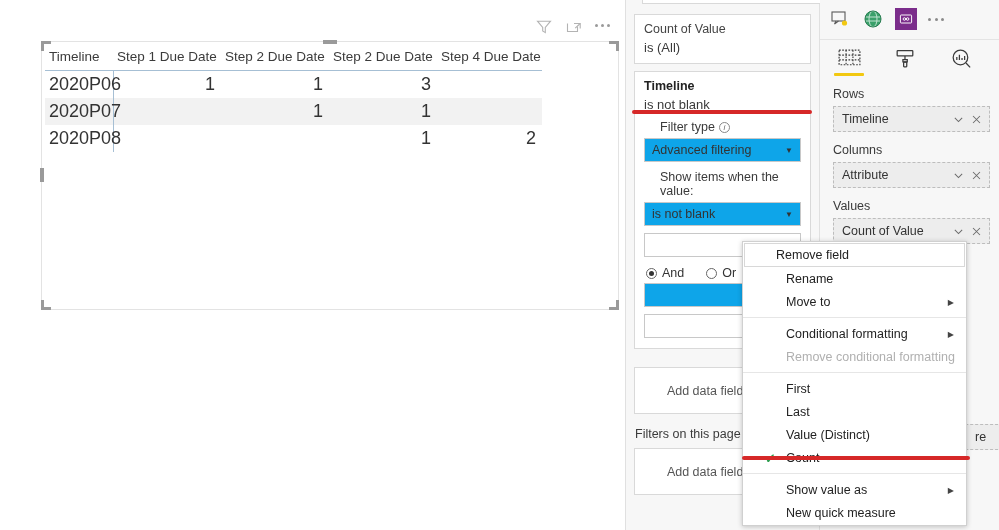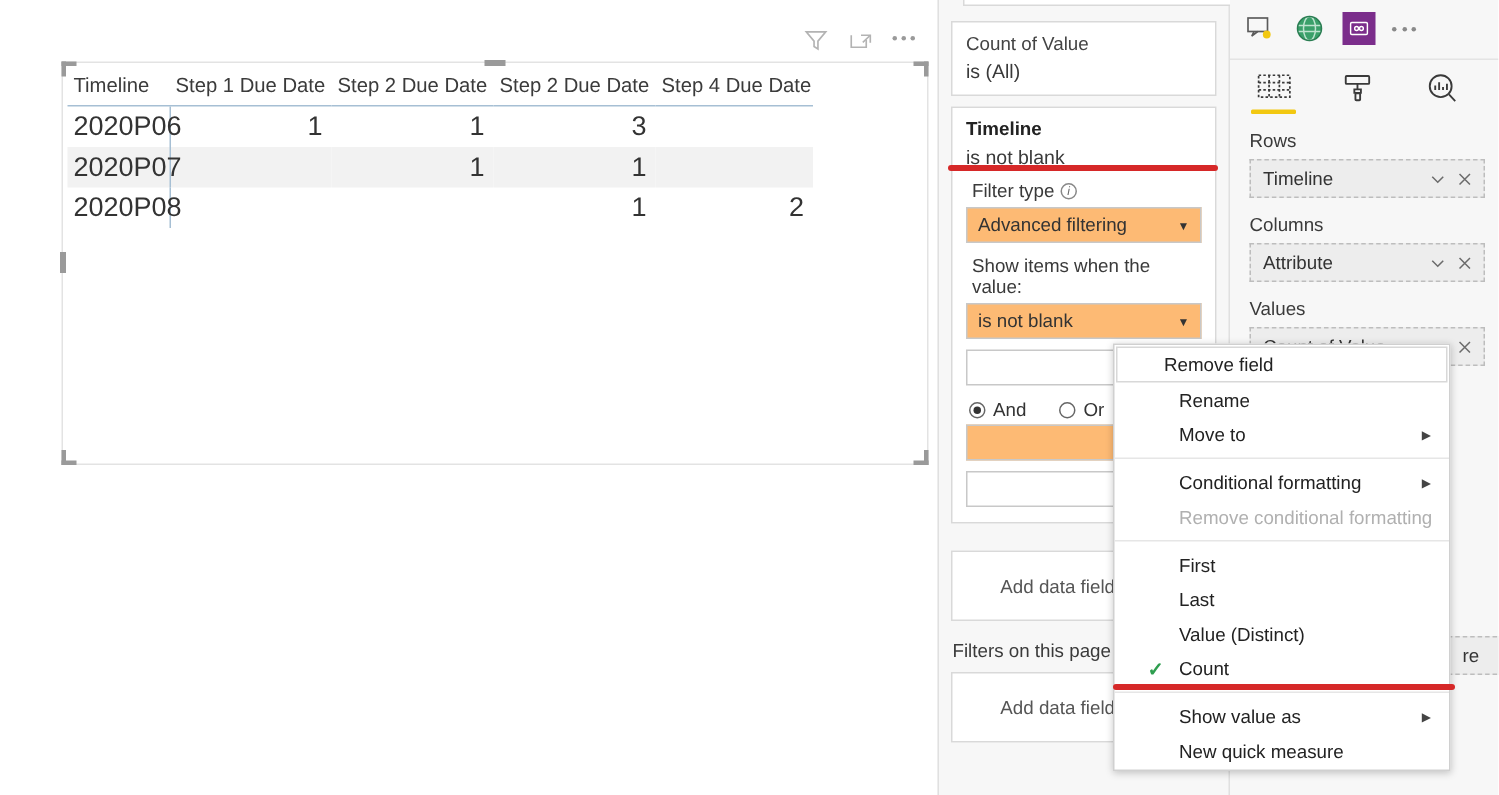--- a/index.html
+++ b/index.html
@@ -56,28 +56,28 @@
     background:#f7f7f7; border-left:1px solid #e0e0e0; border-right:1px solid #e0e0e0;
   }
   .filter-card {
     background:#ffffff; border:1px solid #d9d9d9; margin:0 8px 7px 8px;
     padding:7px 9px 8px 9px; font-size:12.5px; color:#333;
   }
   .filter-card.partial { position:absolute; left:8px; top:-22px; width:179px; height:26px; }
   .fc-title { font-size:12.5px; color:#444; margin-bottom:4px; }
   .fc-title.bold { font-weight:bold; color:#222; }
   .fc-sub { font-size:13px; color:#3a3a3a; }
-  .fc-label { font-size:12.5px; color:#3a3a3a; margin:8px 0 4px 4px; display:flex; align-items:center; gap:4px;}
+  .fc-label { font-size:12.5px; color:#3a3a3a; margin:8px 0 4px 16px; display:flex; align-items:center; gap:4px;}
   .info-icon {
     width:11px; height:11px; border:1px solid #888; border-radius:50%;
     font-size:8px; line-height:9px; text-align:center; color:#666; font-style:italic;
     display:inline-block;
   }
   .fc-select {
-    border:1px solid #c8c8c8; background:#fdba74; height:24px; display:flex;
+    border:1px solid #c8c8c8; background:#0ea5e9; height:24px; display:flex;
     align-items:center; justify-content:space-between; padding:0 7px 0 7px;
     font-size:12.5px; color:#333;
   }
   .caret { font-size:8px; color:#333; }
   .fc-input { border:1px solid #c8c8c8; background:#fff; height:24px; margin-top:7px; }
   .radio-row { display:flex; align-items:center; gap:22px; margin:9px 0 3px 2px; font-size:12.5px; color:#333; }
   .radio { display:flex; align-items:center; gap:5px; }
   .rd { width:11px; height:11px; border:1px solid #666; border-radius:50%; background:#fff; position:relative; }
   .rd.on::after { content:""; position:absolute; left:2px; top:2px; width:5px; height:5px; border-radius:50%; background:#333; }
 
@@ -107,21 +107,21 @@
     margin:0 9px 0 13px; height:26px; border:1px dashed #bdbdbd; background:#ededed;
     display:flex; align-items:center; justify-content:space-between; padding:0 7px 0 8px;
     font-size:12.5px; color:#333;
   }
   .well-icons { display:flex; align-items:center; gap:7px; color:#6b6b6b; }
   .well-icons svg { display:block; }
   .well.partial { position:absolute; left:13px; top:424px; width:157px; }
 
   
   .ctx-menu {
-    position:absolute; left:742px; top:229px; width:225px; height:285px;
+    position:absolute; left:742px; top:241px; width:225px; height:285px;
     background:#ffffff; border:1px solid #d0d0d0; box-shadow:0 1px 5px rgba(0,0,0,0.22);
     font-size:12.5px; color:#222;
   }
   .ctx-item {
     height:23px; display:flex; align-items:center; padding:0 10px 0 32px;
     position:relative; white-space:nowrap;margin-left:11px;
   }
   .ctx-item.first-hl { border:1px solid #d8d8d8; height:24px; margin:1px 1px 0 1px; padding-left:31px; }
   .ctx-item.disabled { color:#b0b0b0; }
   .ctx-sep { height:1px; background:#e6e6e6; margin:4px 0; }

